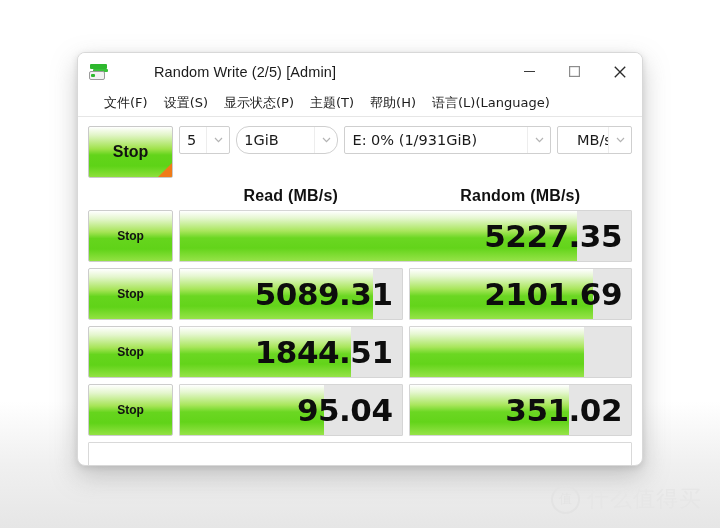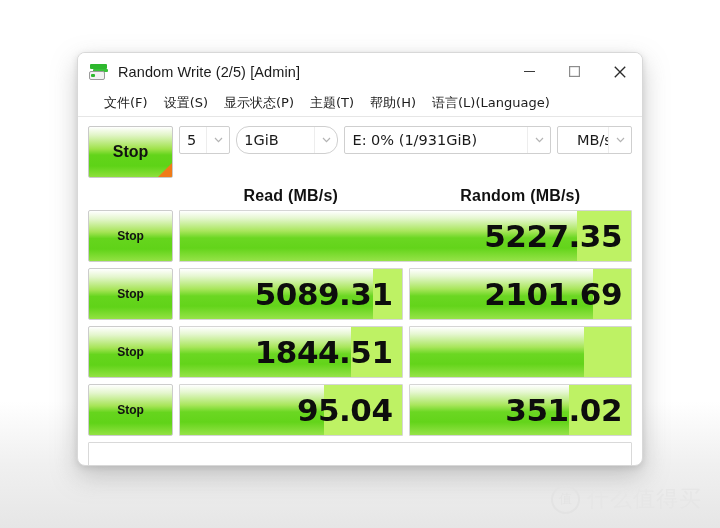--- a/index.html
+++ b/index.html
@@ -82,20 +82,21 @@
     left: 2px; top: 11px;
     width: 4px; height: 3px;
     background: #2eb82e;
     border-radius: 1px;
   }
   .title-text {
     font-size: 14.5px;
     color: #1b1b1b;
     letter-spacing: 0.1px;
     white-space: nowrap;
+    margin-left: 36px;
   }
   .win-controls {
     position: absolute;
     right: 0;
     top: 0;
     height: 37px;
     display: flex;
     align-items: center;
   }
   .win-btn {
@@ -259,21 +260,21 @@
     font-size: 12px;
     font-weight: bold;
     color: #111111;
   }
 
   .bar-cell {
     flex: 1 1 0;
     height: 52px;
     border: 1px solid #d5d5d5;
     border-radius: 1px;
-    background: #bef264;
+    background: #e5e5e5;
     position: relative;
     box-sizing: border-box;
     overflow: hidden;
   }
   .bar-cell + .bar-cell { margin-left: 6px; }
   .bar-fill {
     position: absolute;
     left: 0; top: 0; bottom: 0;
     background: linear-gradient(to bottom,
         #ffffff 0%,

